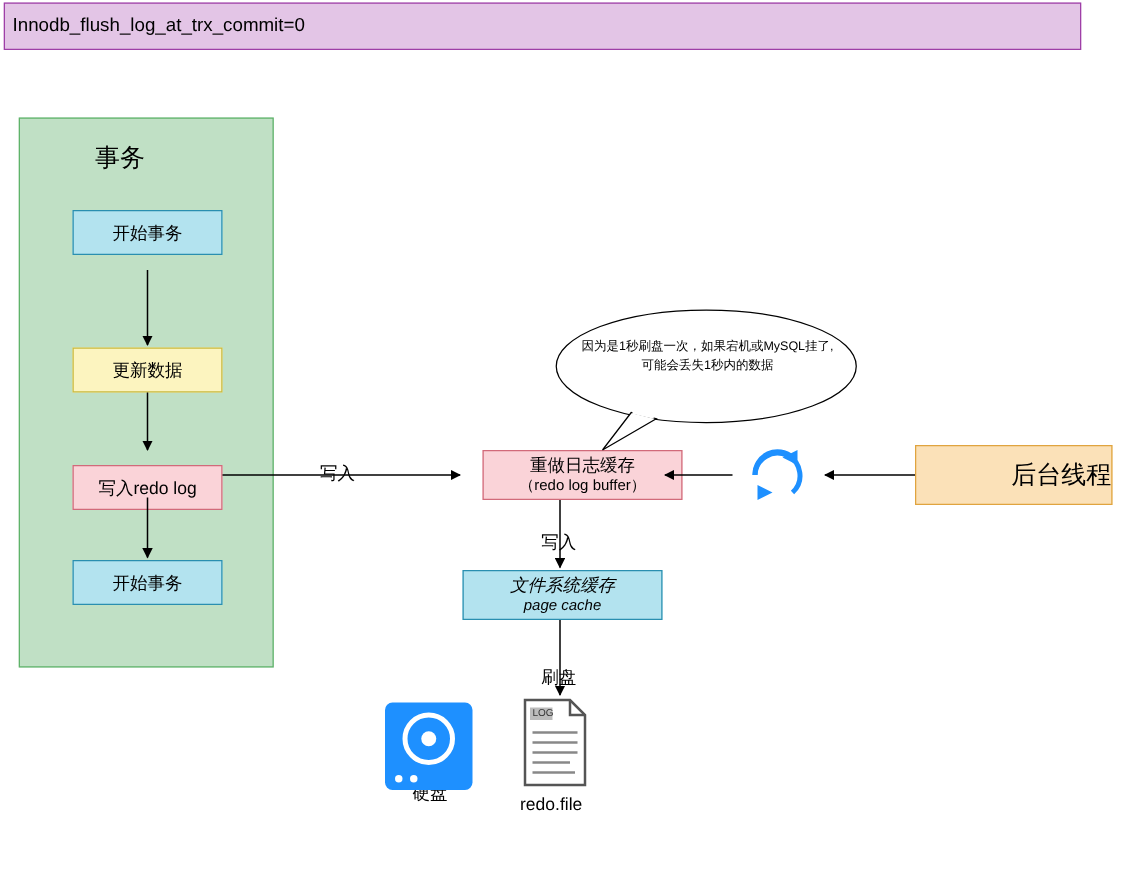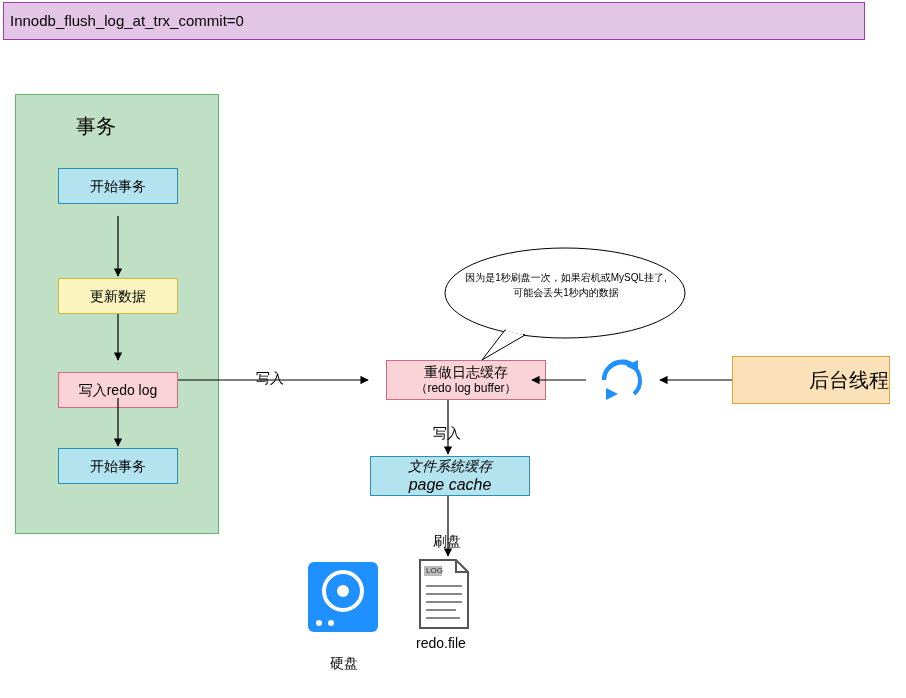--- a/index.html
+++ b/index.html
@@ -101,32 +101,32 @@
 <div class="box pink redo-buf">
   <div>
     <div>重做日志缓存</div>
     <div style="font-size:12px;">（redo log buffer）</div>
   </div>
 </div>
 
 <div class="box blue page-cache">
   <div>
     <div>文件系统缓存</div>
-    <div style="font-size:16px;">page cache</div>
+    <div style="font-size:12px;">page cache</div>
   </div>
 </div>
 
 <div class="box orange bg-thread">
   <span>后台线程</span>
 </div>
 
 <div class="label" style="left:256px; top:370px;">写入</div>
 <div class="label" style="left:433px; top:425px;">写入</div>
 <div class="label" style="left:433px; top:533px;">刷盘</div>
-<div class="label" style="left:330px; top:655px;text-align:right;">硬盘</div>
+<div class="label" style="left:330px; top:626px;text-align:right;">硬盘</div>
 <div class="label" style="left:416px; top:635px;">redo.file</div>
 
 <div class="note" style="left:588px; top:430px; width:310px;">
 </div>
 
 <svg class="overlay">
   <defs>
     <marker id="arrow" viewBox="0 0 10 10" refX="9" refY="5" markerWidth="7" markerHeight="7" orient="auto-start-reverse">
       <path d="M 0 0 L 10 5 L 0 10 z" fill="#000"></path>
     </marker>

